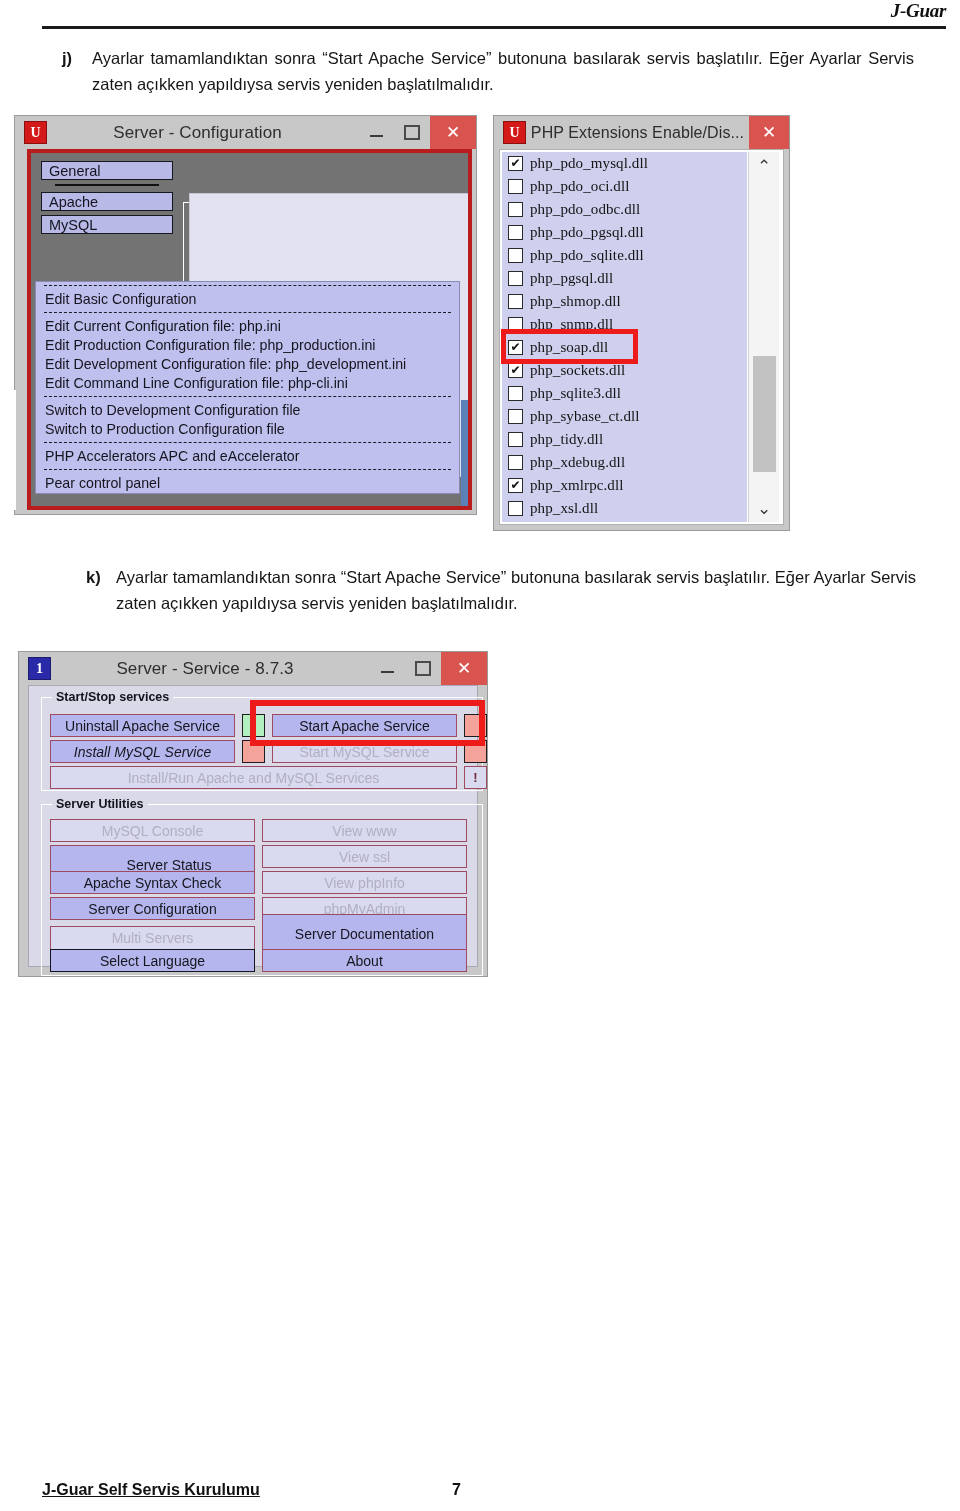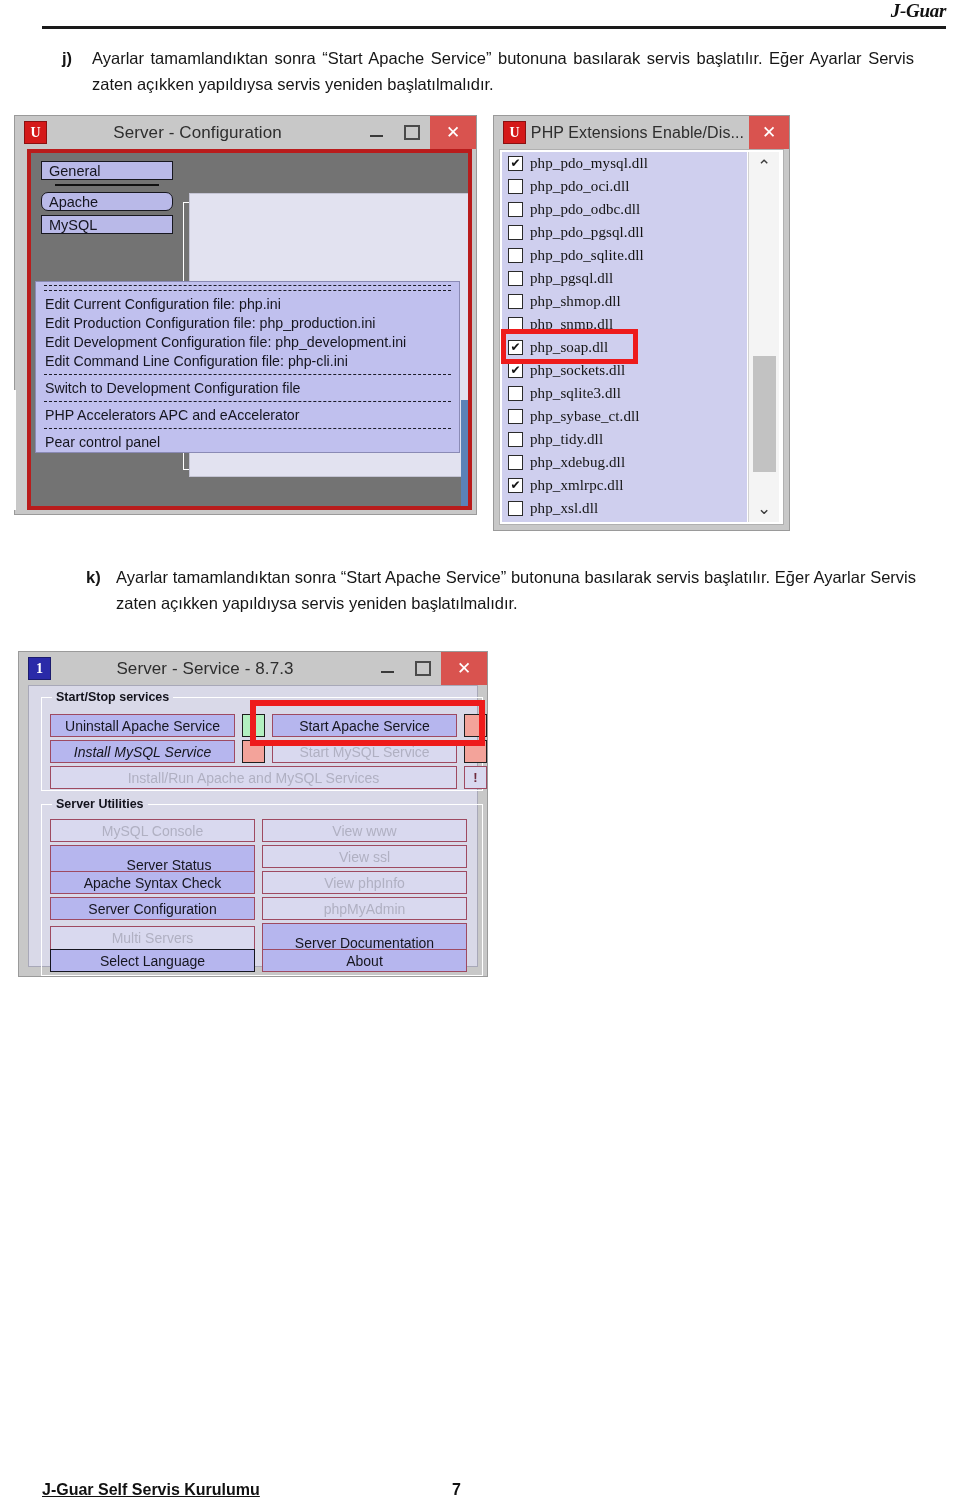--- a/index.html
+++ b/index.html
@@ -70,21 +70,21 @@
     background:#737373; border:4px solid #b91c1c; overflow:hidden;margin-left:8px;
   }
   .navbtn{
     position:absolute; left:10px; width:132px; height:19px;
     background:#b9b9e8; border:1px solid #17171f;
     font-size:14.5px; color:#15151f; line-height:18px; padding-left:7px;
     box-sizing:border-box;
   }
   #nav-general{ top:8px; }
   #nav-sep{ position:absolute; left:24px; top:31px; width:104px; height:2px; background:#111; }
-  #nav-apache{ top:39px;border-radius:7px; }
+  #nav-apache{ top:39px; }
   #nav-mysql{ top:62px; }
 
   .groupbox{
     position:absolute; border:1px solid #ffffff; background:transparent;
   }
   .groupbox > .gb-title{
     position:absolute; top:-9px; left:9px; background:#d9d9e8;
     padding:0 4px; font-size:13.5px; color:#1b1b22;
   }
   #gb-eaccel{ left:152px; top:49px; width:295px; height:118px; }
@@ -278,27 +278,29 @@
     </div>
 
     <div class="groupbox" id="gb-below">
       <div id="btn-below-ghost"></div>
     </div>
 
     <div id="desktop-strip"></div>
 
     <div id="php-menu">
         <div class="dash"></div>
+        <div class="mi">Edit Basic Configuration</div>
         <div class="dash"></div>
         <div class="mi">Edit Current Configuration file: php.ini</div>
         <div class="mi">Edit Production Configuration file: php_production.ini</div>
         <div class="mi">Edit Development Configuration file: php_development.ini</div>
         <div class="mi">Edit Command Line Configuration file: php-cli.ini</div>
         <div class="dash"></div>
         <div class="mi">Switch to Development Configuration file</div>
+        <div class="mi">Switch to Production Configuration file</div>
         <div class="dash"></div>
         <div class="mi">PHP Accelerators APC and eAccelerator</div>
         <div class="dash"></div>
         <div class="mi">Pear control panel</div>
       </div>
   </div>
 </div>
 <div id="desktop-strip2"></div>
 
 <div class="win win-frame" id="win-ext">
@@ -434,21 +436,21 @@
           <div class="svcbtn" style="position: absolute; left: 8px; top: 66px; width: 205px; height: 23px;">Apache Syntax Check</div>
           <div class="svcbtn" style="position: absolute; left: 8px; top: 92px; width: 205px; height: 23px;">Server Configuration</div>
           <div class="svcbtn dim" style="position: absolute; left: 8px; top: 121px; width: 205px; height: 24px;">Multi Servers</div>
           <div class="svcbtn dark" style="position: absolute; left: 8px; top: 144px; width: 205px; height: 23px;">Select Language</div>
         </div>
       <div id="util-right">
           <div class="svcbtn dim" style="position: absolute; left: 220px; top: 14px; width: 205px; height: 23px;">View www</div>
           <div class="svcbtn dim" style="position: absolute; left: 220px; top: 40px; width: 205px; height: 23px;">View ssl</div>
           <div class="svcbtn dim" style="position: absolute; left: 220px; top: 66px; width: 205px; height: 23px;">View phpInfo</div>
           <div class="svcbtn dim" style="position: absolute; left: 220px; top: 92px; width: 205px; height: 23px;">phpMyAdmin</div>
-          <div class="svcbtn" style="position: absolute; left: 220px; top: 118px; width: 205px; height: 40px;">Server Documentation</div>
+          <div class="svcbtn" style="position: absolute; left: 220px; top: 109px; width: 205px; height: 40px;">Server Documentation</div>
           <div class="svcbtn" style="position: absolute; left: 220px; top: 144px; width: 205px; height: 23px;">About</div>
         </div>
     </div>
 
   </div>
 </div>
 <div id="hl-start"></div>
 
 <div id="footer-title">J-Guar Self Servis Kurulumu</div>
 <div id="footer-page">7</div>

